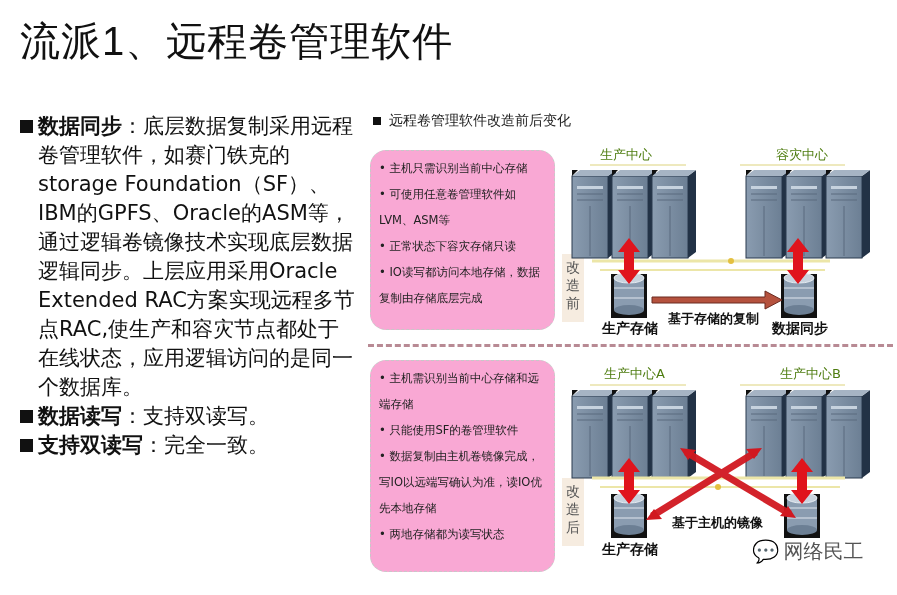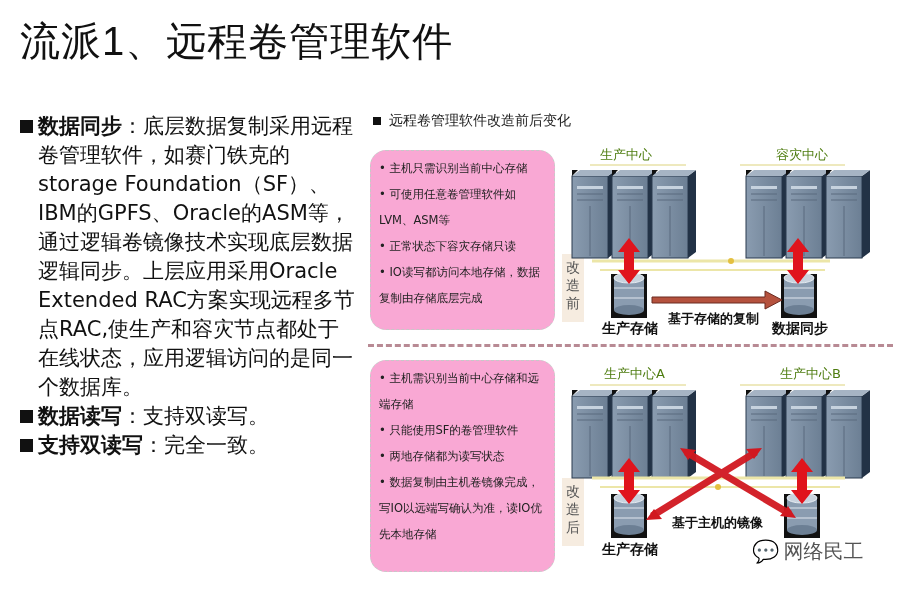--- a/index.html
+++ b/index.html
@@ -48,22 +48,22 @@
 
 <div class="notebox box1">
   <div>• 主机只需识别当前中心存储</div>
   <div>• 可使用任意卷管理软件如LVM、ASM等</div>
   <div>• 正常状态下容灾存储只读</div>
   <div>• IO读写都访问本地存储，数据复制由存储底层完成</div>
 </div>
 <div class="notebox box2">
   <div>• 主机需识别当前中心存储和远端存储</div>
   <div>• 只能使用SF的卷管理软件</div>
+  <div>• 数据复制由主机卷镜像完成，写IO以远端写确认为准，读IO优先本地存储</div>
   <div>• 两地存储都为读写状态</div>
-  <div>• 数据复制由主机卷镜像完成，写IO以远端写确认为准，读IO优先本地存储</div>
 </div>
 
 <div class="vlabel vl1">改造前</div>
 <div class="vlabel vl2">改造后</div>
 
 <div class="divider"></div>
 
 <svg width="897" height="595">
   <defs>
     <linearGradient id="srv" x1="0" x2="1">

